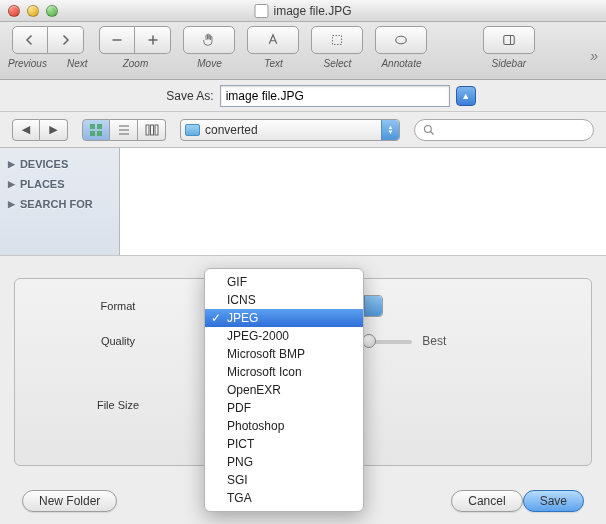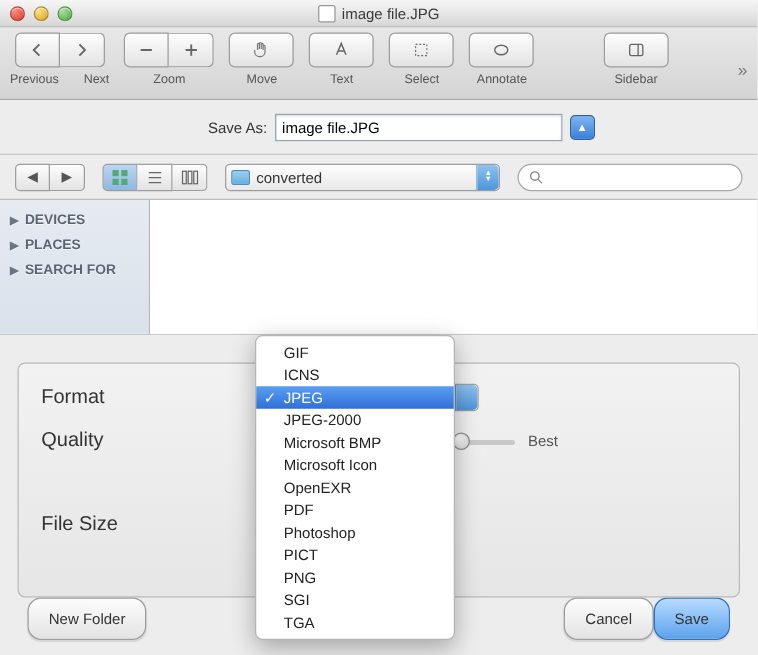--- a/index.html
+++ b/index.html
@@ -9,33 +9,33 @@
   .titlebar { height: 22px; background: linear-gradient(#f6f6f6,#d7d7d7); border-bottom: 1px solid #b0b0b0; display: flex; align-items: center; position: relative; }
   .traffic { display: flex; gap: 7px; margin-left: 8px; }
   .dot { width: 12px; height: 12px; border-radius: 50%; border: 1px solid rgba(0,0,0,.25); box-shadow: inset 0 1px 1px rgba(255,255,255,.6); }
   .dot.red { background: radial-gradient(circle at 30% 30%, #ff8a80, #d43d2a); }
   .dot.yellow { background: radial-gradient(circle at 30% 30%, #ffe082, #d8a418); }
   .dot.green { background: radial-gradient(circle at 30% 30%, #a5e39d, #4fa83f); }
   .title-center { position: absolute; left: 50%; transform: translateX(-50%); display: flex; align-items: center; gap: 5px; font-size: 12px; color: #3a3a3a; }
   .file-icon { width: 14px; height: 14px; background: #fff; border: 1px solid #999; border-radius: 2px; font-size: 8px; text-align: center; line-height: 12px; color: #777; }
 
   
-  .toolbar { height: 58px; background: linear-gradient(#e8e8e8,#d4d4d4); border-bottom: 1px solid #a8a8a8; display: flex; align-items: flex-start; padding: 4px 8px 0 8px; gap: 12px; position: relative; }
+  .toolbar { height: 58px; background: linear-gradient(#e8e8e8,#d4d4d4); border-bottom: 1px solid #a8a8a8; display: flex; align-items: flex-start; padding: 4px 8px 0 8px; gap: 12px; position: relative; font-style: italic; }
   .tb-group { display: flex; flex-direction: column; align-items: center; }
   .tb-btns { display: flex; }
   .tb-btn { height: 28px; min-width: 36px; background: linear-gradient(#fdfdfd,#e3e3e3); border: 1px solid #9e9e9e; display: flex; align-items: center; justify-content: center; color: #555; }
   .tb-btn:first-child { border-top-left-radius: 5px; border-bottom-left-radius: 5px; }
   .tb-btn:last-child { border-top-right-radius: 5px; border-bottom-right-radius: 5px; }
   .tb-btn + .tb-btn { border-left: none; }
   .tb-btn.single { border-radius: 5px; min-width: 52px; }
   .tb-label { font-size: 10px; color: #555; margin-top: 4px; }
   .tb-chevrons { margin-left: auto; color: #777; font-size: 14px; padding-top: 22px; }
 
   
-  .saveas-row { height: 44px; display: flex; align-items: center; justify-content: center; gap: 6px; background: #ededed; border-bottom: 1px solid #c9c9c9; padding-left: 36px; }
+  .saveas-row { height: 32px; display: flex; align-items: center; justify-content: center; gap: 6px; background: #ededed; border-bottom: 1px solid #c9c9c9; padding-left: 36px; }
   .saveas-label { font-size: 12px; color: #333; }
   .saveas-input { width: 230px; height: 22px; border: 1px solid #9aa6b5; background: #fff; padding: 0 5px; font-size: 12px; box-shadow: inset 0 1px 2px rgba(0,0,0,.15); }
   .disclosure-btn { width: 20px; height: 20px; background: linear-gradient(#7cb6f0,#3a7fd8); border: 1px solid #2b5fa8; border-radius: 4px; display: flex; align-items: center; justify-content: center; color: #fff; font-size: 9px; }
 
   
   .browser-nav { height: 36px; background: #ededed; border-bottom: 1px solid #bdbdbd; display: flex; align-items: center; padding: 0 12px; gap: 14px; }
   .seg { display: flex; }
   .seg .sbtn { height: 22px; min-width: 28px; background: linear-gradient(#fdfdfd,#e3e3e3); border: 1px solid #9e9e9e; display: flex; align-items: center; justify-content: center; color: #555; font-size: 11px; }
   .seg .sbtn:first-child { border-top-left-radius: 4px; border-bottom-left-radius: 4px; }
   .seg .sbtn:last-child { border-top-right-radius: 4px; border-bottom-right-radius: 4px; }
@@ -52,31 +52,31 @@
   .browser-body { display: flex; height: 108px; background: #fff; border-bottom: 1px solid #c7c7c7; }
   .sidebar { width: 120px; background: linear-gradient(#e6ebf2,#dbe1eb); border-right: 1px solid #b7b7b7; padding: 6px 0; }
   .sidebar-item { display: flex; align-items: center; gap: 5px; padding: 4px 8px; font-size: 11px; color: #5b6572; font-weight: bold; text-shadow: 0 1px 0 rgba(255,255,255,.6); }
   .sidebar-item .tri { font-size: 9px; color: #6a7482; }
   .browser-list { flex: 1; background: #fff; }
 
   
   .options-area { position: relative; padding: 12px 0 0 0; background: #ededed; }
   .options-panel { margin: 10px 14px 0 14px; border: 1px solid #b9b9b9; border-radius: 6px; background: linear-gradient(#f2f2f2,#e6e6e6); height: 188px; padding: 16px 18px 8px 18px; }
   .opt-row { display: flex; align-items: center; margin-bottom: 14px; gap: 10px; }
-  .opt-label { width: 170px; text-align: left; font-size: 16px; color: #333; }
+  .opt-label { width: 170px; text-align: center; font-size: 11px; color: #333; }
   .popup-ctl { width: 170px; height: 22px; background: linear-gradient(#fdfdfd,#e8e8e8); border: 1px solid #9e9e9e; border-radius: 4px; position: relative; }
   .popup-ctl .end { position: absolute; right: 0; top: 0; bottom: 0; width: 18px; background: linear-gradient(#8ec3f0,#4d95d9); border-left: 1px solid #5a8fc0; border-top-right-radius: 4px; border-bottom-right-radius: 4px; }
   .slider { flex: 0 0 160px; height: 20px; position: relative; }
   .slider-track { position: absolute; left: 0; right: 0; top: 9px; height: 4px; background: #c8c8c8; border-radius: 2px; }
   .slider-knob { position: absolute; top: 3px; left: 110px; width: 14px; height: 14px; background: radial-gradient(circle at 30% 30%, #fff, #cfcfcf); border: 1px solid #8d8d8d; border-radius: 50%; }
   .slide-lbl { font-size: 12px; color: #555; }
 
   
   .bottom-row { position: absolute; left: 14px; right: 14px; bottom: 6px; display: flex; align-items: center; }
-  .mac-btn { height: 34px; padding: 0 16px; border-radius: 11px; border: 1px solid #9e9e9e; background: linear-gradient(#fdfdfd,#e3e3e3); font-size: 12px; color: #333; box-shadow: 0 1px 1px rgba(0,0,0,.1); }
+  .mac-btn { height: 22px; padding: 0 16px; border-radius: 11px; border: 1px solid #9e9e9e; background: linear-gradient(#fdfdfd,#e3e3e3); font-size: 12px; color: #333; box-shadow: 0 1px 1px rgba(0,0,0,.1); }
   .mac-btn.default { background: linear-gradient(#b7dbff,#5ca3ec); border-color: #2f72bf; }
 
   
   .bg-wash { position: absolute; left: 0; right: 0; top: 328px; height: 200px; color: #cfcfcf; font-size: 11px; line-height: 20px; padding: 28px 16px; pointer-events: none; z-index: 0; }
   .options-panel, .bottom-row { position: relative; z-index: 1; }
 
   
   .format-menu { position: absolute; left: 204px; top: 268px; width: 160px; background: #fff; border: 1px solid #b5b5b5; border-radius: 6px; box-shadow: 0 6px 20px rgba(0,0,0,.3); padding: 4px 0; z-index: 20; }
   .format-menu .mi { height: 18px; display: flex; align-items: center; padding: 0 10px 0 22px; font-size: 12px; color: #222; position: relative; }
   .format-menu .mi.selected { background: linear-gradient(#5a9ff0,#2f6fd8); color: #fff; }

